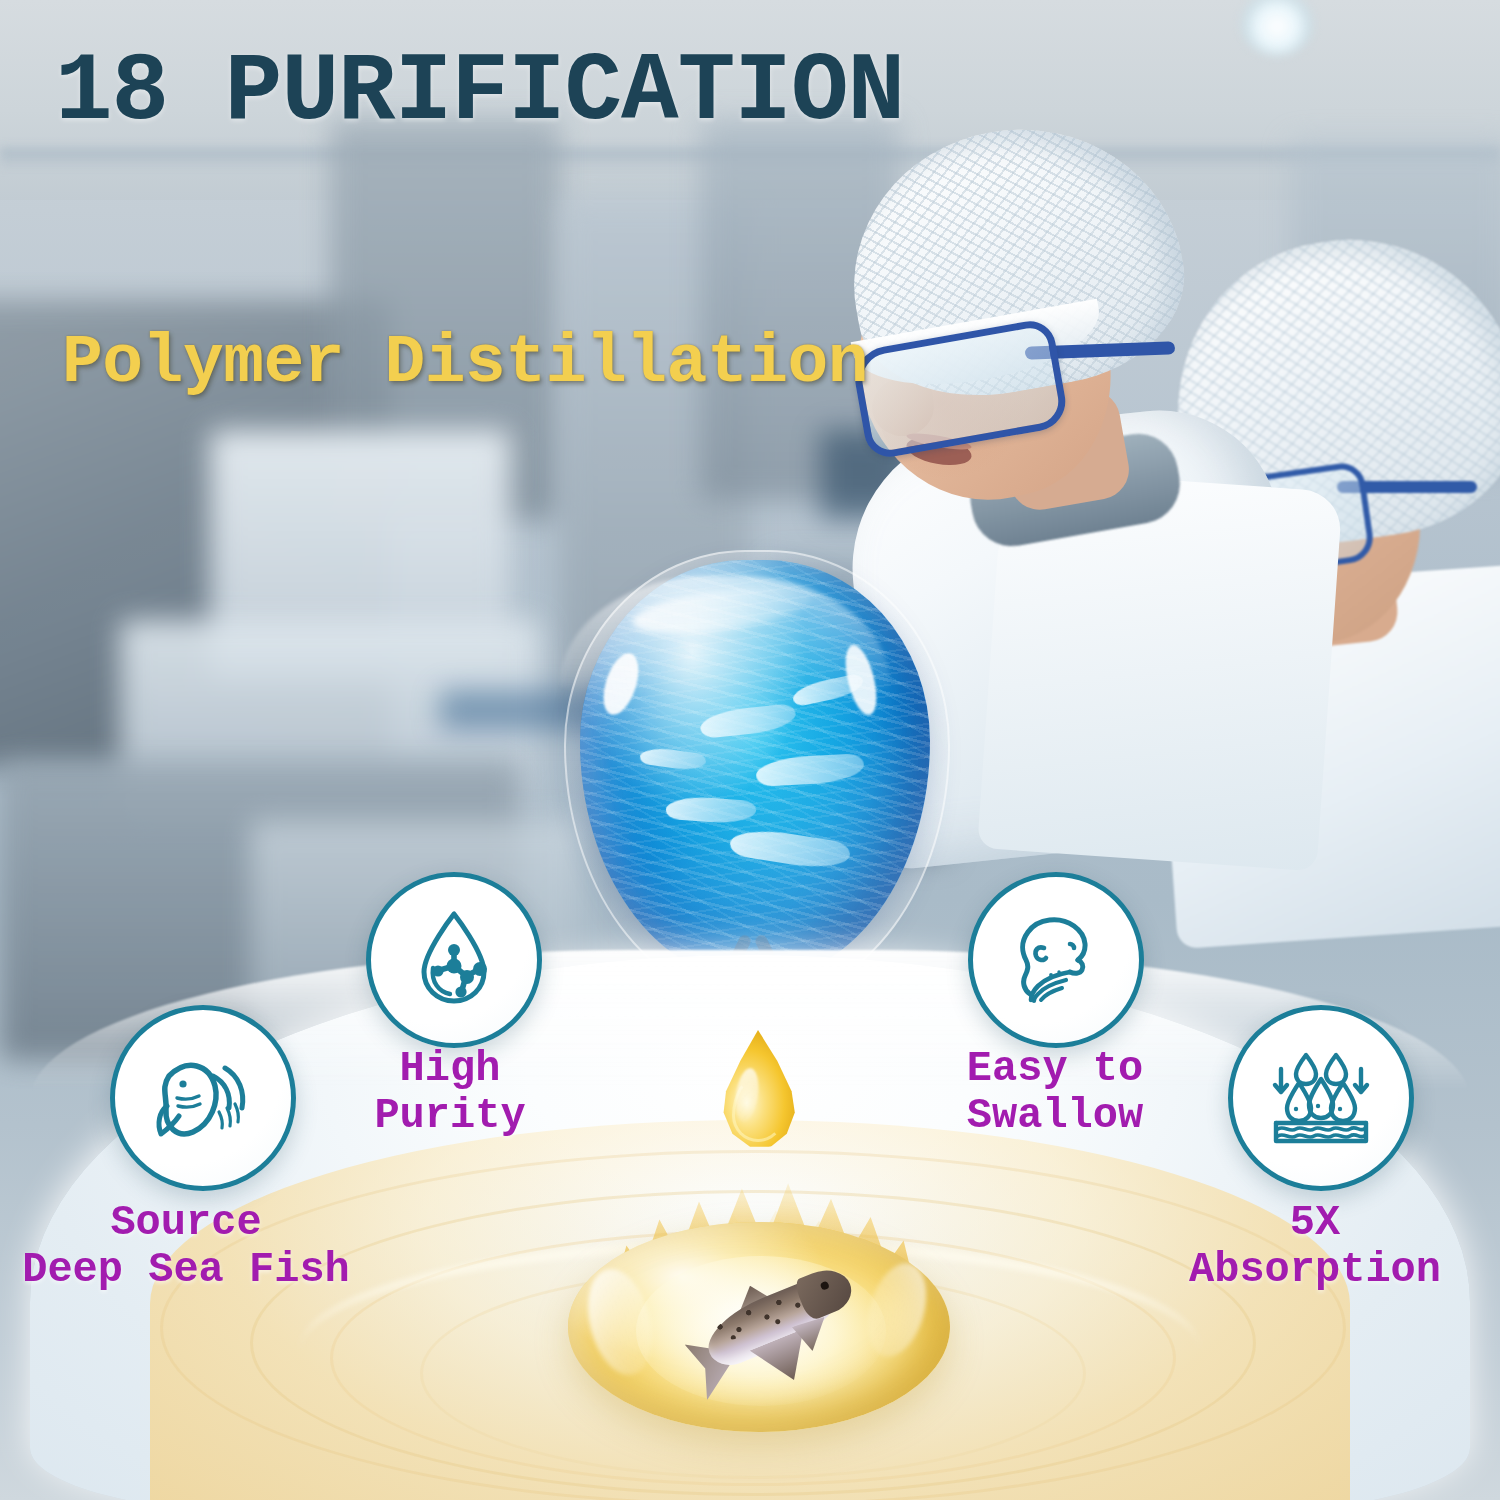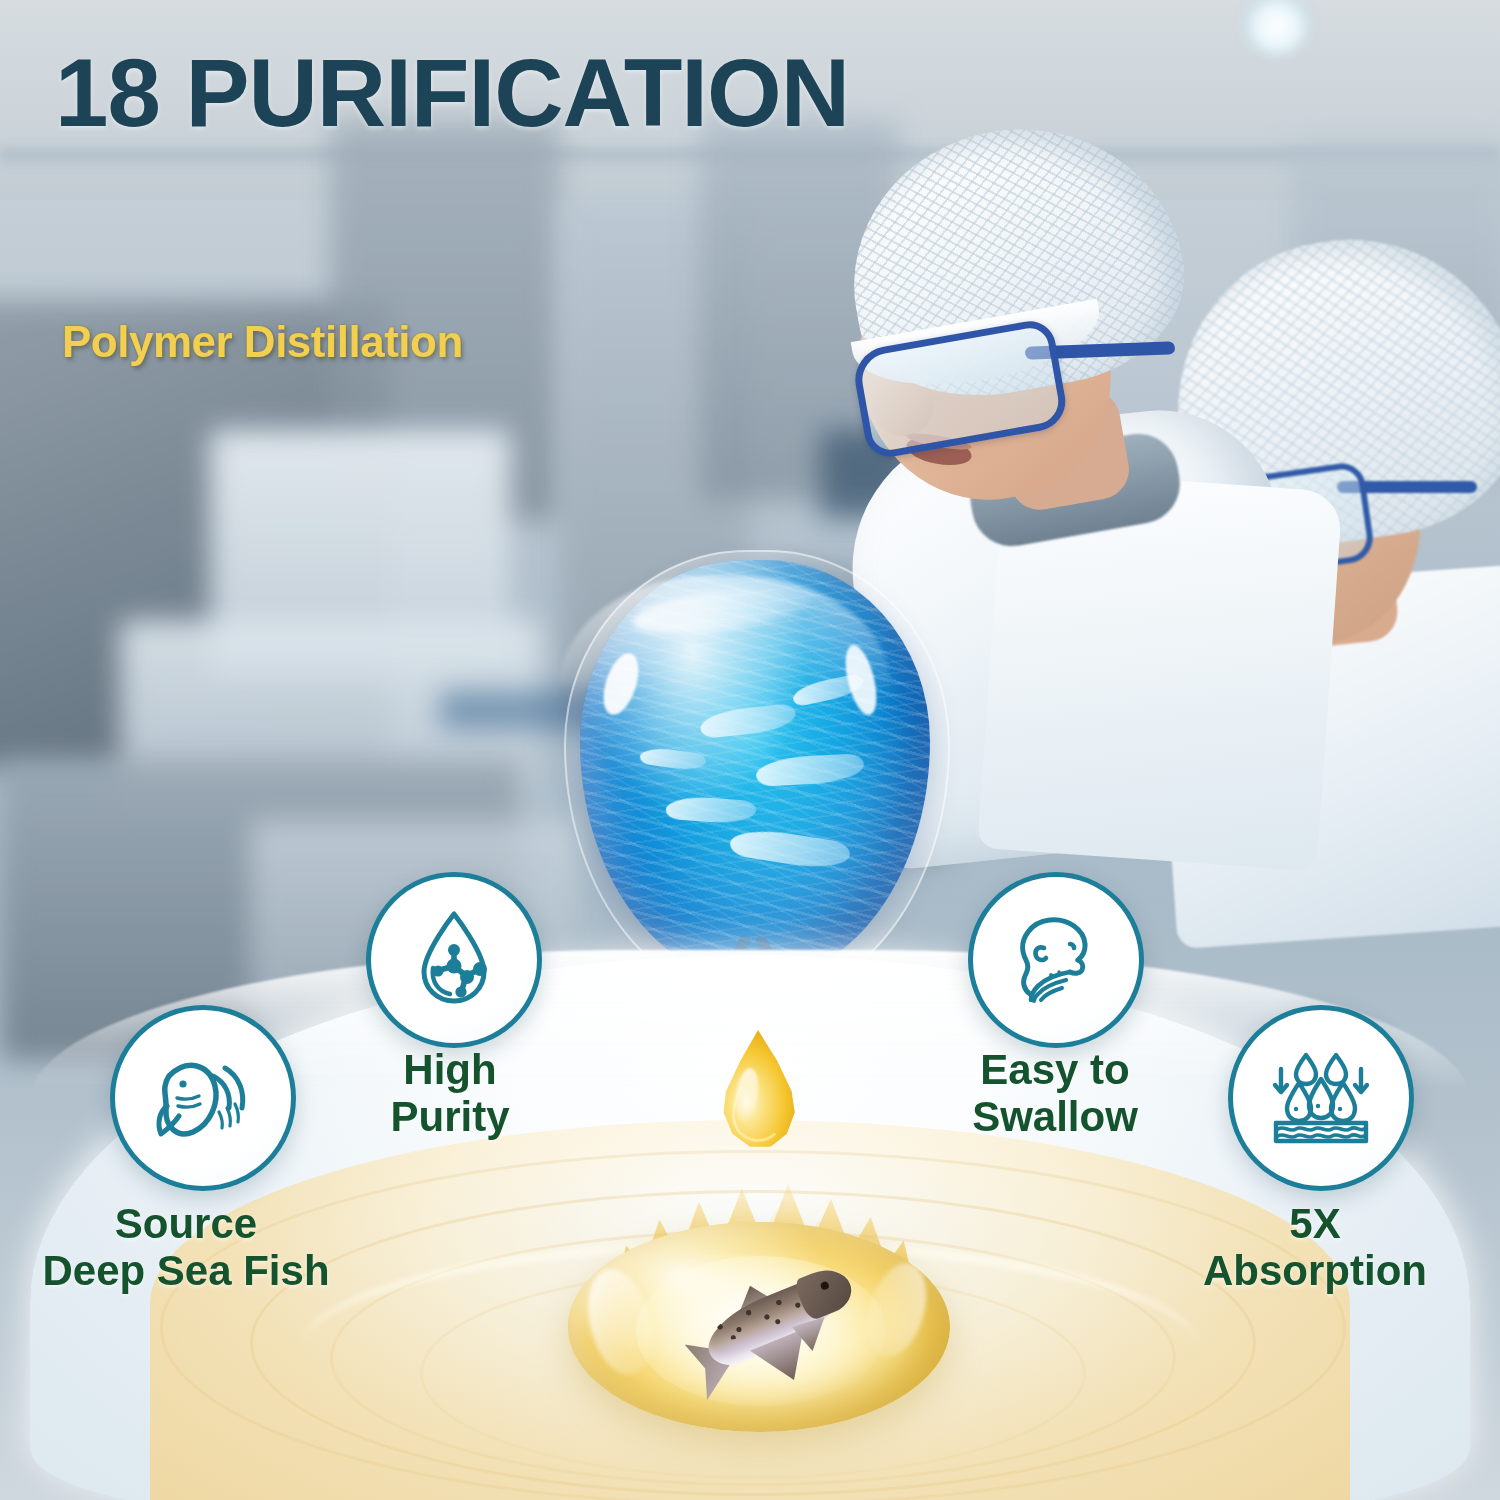--- a/index.html
+++ b/index.html
@@ -6,21 +6,21 @@
   html, body {
     margin: 0;
     padding: 0;
     background: #ffffff;
   }
   #stage {
     position: relative;
     width: 1500px;
     height: 1500px;
     overflow: hidden;
-    font-family: Liberation Sans, sans-serif;
+    font-family: Liberation Mono, monospace;
     background: #c9d4dc;
   }
 
   
   .bg-layer { position: absolute; inset: 0; }
 
   .bg-base {
     background:
       linear-gradient(180deg,
         #cfd8de 0%,
@@ -435,42 +435,42 @@
 
   
   .headline {
     position:absolute; left:55px; top:46px; width:1100px;
     font-size: 96px; line-height: .98; font-weight: 700; letter-spacing: -1px;
     color: #1d4356;
     text-shadow: 0 2px 5px rgba(255,255,255,.45);
   }
   .headline .l2 { display:block; }
   .subhead {
-    position:absolute; left:62px; top:318px; width:900px;
-    font-size: 44px; line-height: 1.08; font-weight: 700; letter-spacing: -.5px;
+    position:absolute; left:62px; top:326px; width:900px;
+    font-size: 68px; line-height: 1.08; font-weight: 700; letter-spacing: -.5px;
     color: #f3cf4f;
     text-shadow: 2px 3px 4px rgba(60,60,40,.42), 0 0 2px rgba(120,95,20,.5);
   }
   .subhead .l2 { display:block; }
 
   
   .feature { position:absolute; }
   .badge-circle {
     position:absolute;
     border-radius:50%;
     background: radial-gradient(circle at 38% 30%, #ffffff 0%, #ffffff 62%, #f4f9fb 100%);
     border: 5px solid #1c7e99;
     box-shadow: 0 8px 22px rgba(40,80,100,.22);
     display:flex; align-items:center; justify-content:center;
   }
   .badge-label {
     position:absolute;
     text-align:center;
     font-size: 42px; line-height: 1.12; font-weight: 700;
-    color: #14532d;
+    color: #a21caf;
     text-shadow: 0 2px 4px rgba(255,255,255,.6);
     white-space: pre-line;
   }
 
   .f-source  { }
   .f-source .badge-circle { left:110px; top:1005px;  width:176px; height:176px; }
   .f-source .badge-label  { left:8px;  top:1200px;  width:356px; }
 
   .f-purity .badge-circle { left:366px; top:872px;  width:166px; height:166px; }
   .f-purity .badge-label  { left:330px; top:1046px; width:240px; }

